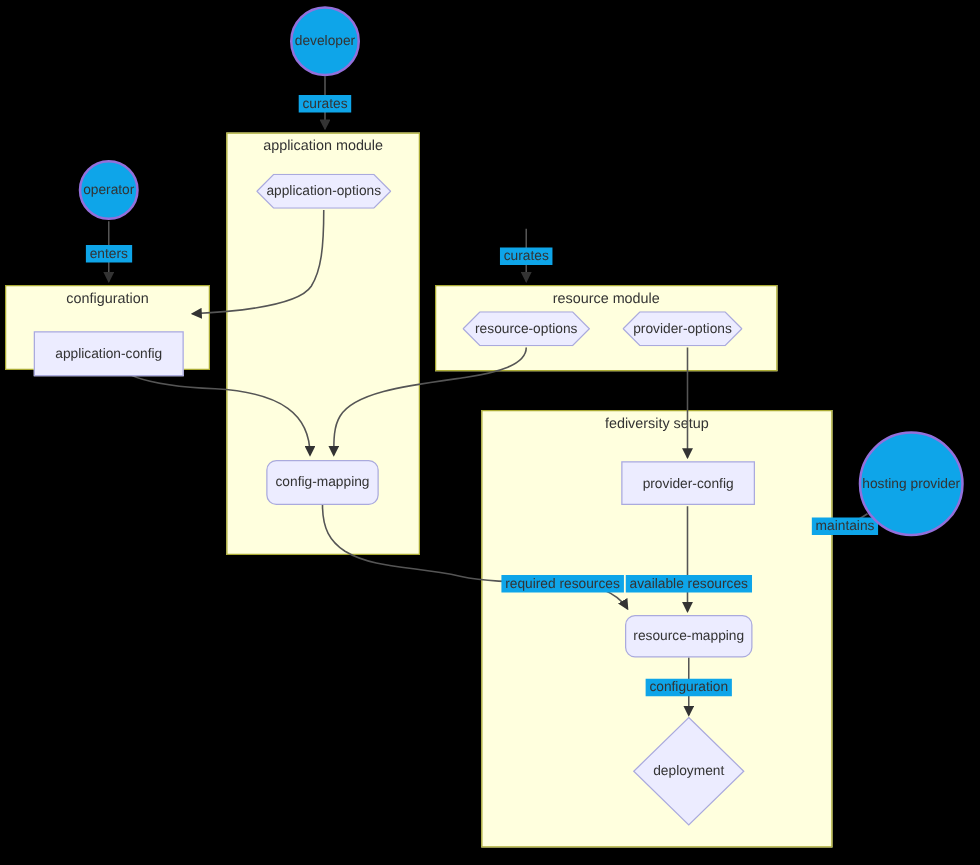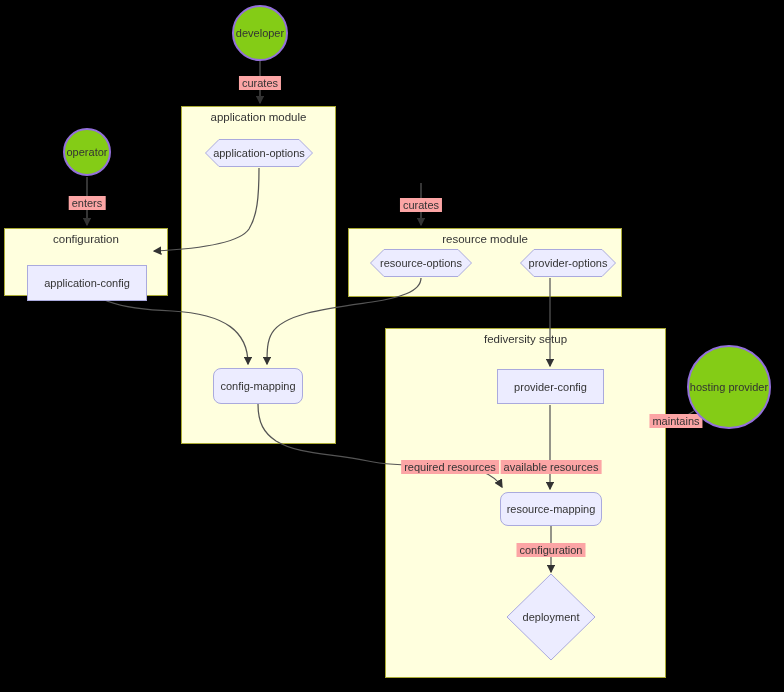--- a/index.html
+++ b/index.html
@@ -7,38 +7,38 @@
     position:relative;width:784px;height:692px;background:#000;overflow:hidden;
     font-family:"Liberation Sans","DejaVu Sans",sans-serif;color:#333;
   }
   .cluster{
     position:absolute;background:#ffffde;border:1.5px solid #abab34;box-sizing:border-box;
   }
   .cluster-title{
     position:absolute;left:0;right:0;top:4px;text-align:center;font-size:11.5px;color:#333;
   }
   .actor{
-    position:absolute;border-radius:50%;background:#84cc16;border:2px solid #9370db;
+    position:absolute;border-radius:50%;background:#0ea5e9;border:2px solid #9370db;
     box-sizing:border-box;display:flex;align-items:center;justify-content:center;
     font-size:11px;color:#333;text-align:center;
   }
   .node-rect{
     position:absolute;background:#ececff;border:1px solid #aaaadd;box-sizing:border-box;
     display:flex;align-items:center;justify-content:center;font-size:11px;color:#333;
   }
   .rounded{border-radius:8px;}
   .shape-node{position:absolute;}
   .shape-node svg{position:absolute;left:0;top:0;}
   .shape-node .node-label{
     position:absolute;left:0;right:0;top:0;bottom:0;display:flex;align-items:center;
     justify-content:center;font-size:11px;color:#333;
   }
   .edges{position:absolute;left:0;top:0;width:784px;height:692px;pointer-events:none;}
   .edge-label{
-    position:absolute;transform:translate(-50%,-50%);background:#fca5a5;color:#333;
+    position:absolute;transform:translate(-50%,-50%);background:#0ea5e9;color:#333;
     font-size:11px;line-height:14px;padding:0 3px;white-space:nowrap;
   }
 </style>
 </head>
 <body>
 
 <div class="stage">
 
   <div class="cluster" style="left:181px;top:106px;width:155px;height:338px;">
     <div class="cluster-title">application module</div>
@@ -97,21 +97,21 @@
       <polygon points="14,0.5 94,0.5 107.5,14 94,27.5 14,27.5 0.5,14" fill="#ececff" stroke="#aaaadd" stroke-width="1"></polygon>
     </svg>
     <div class="node-label">application-options</div>
   </div>
   <div class="shape-node" style="left:370px;top:249px;width:102px;height:28px;">
     <svg width="102" height="28">
       <polygon points="14,0.5 88,0.5 101.5,14 88,27.5 14,27.5 0.5,14" fill="#ececff" stroke="#aaaadd" stroke-width="1"></polygon>
     </svg>
     <div class="node-label">resource-options</div>
   </div>
-  <div class="shape-node" style="left:520px;top:249px;width:96px;height:28px;">
+  <div class="shape-node" style="left:498px;top:249px;width:96px;height:28px;">
     <svg width="96" height="28">
       <polygon points="14,0.5 82,0.5 95.5,14 82,27.5 14,27.5 0.5,14" fill="#ececff" stroke="#aaaadd" stroke-width="1"></polygon>
     </svg>
     <div class="node-label">provider-options</div>
   </div>
 
   <div class="node-rect" style="left:27px;top:245px;width:120px;height:36px;margin-top:20px;">
     <span>application-config</span>
   </div>
   <div class="node-rect" style="left:497px;top:369px;width:107px;height:35px;">

